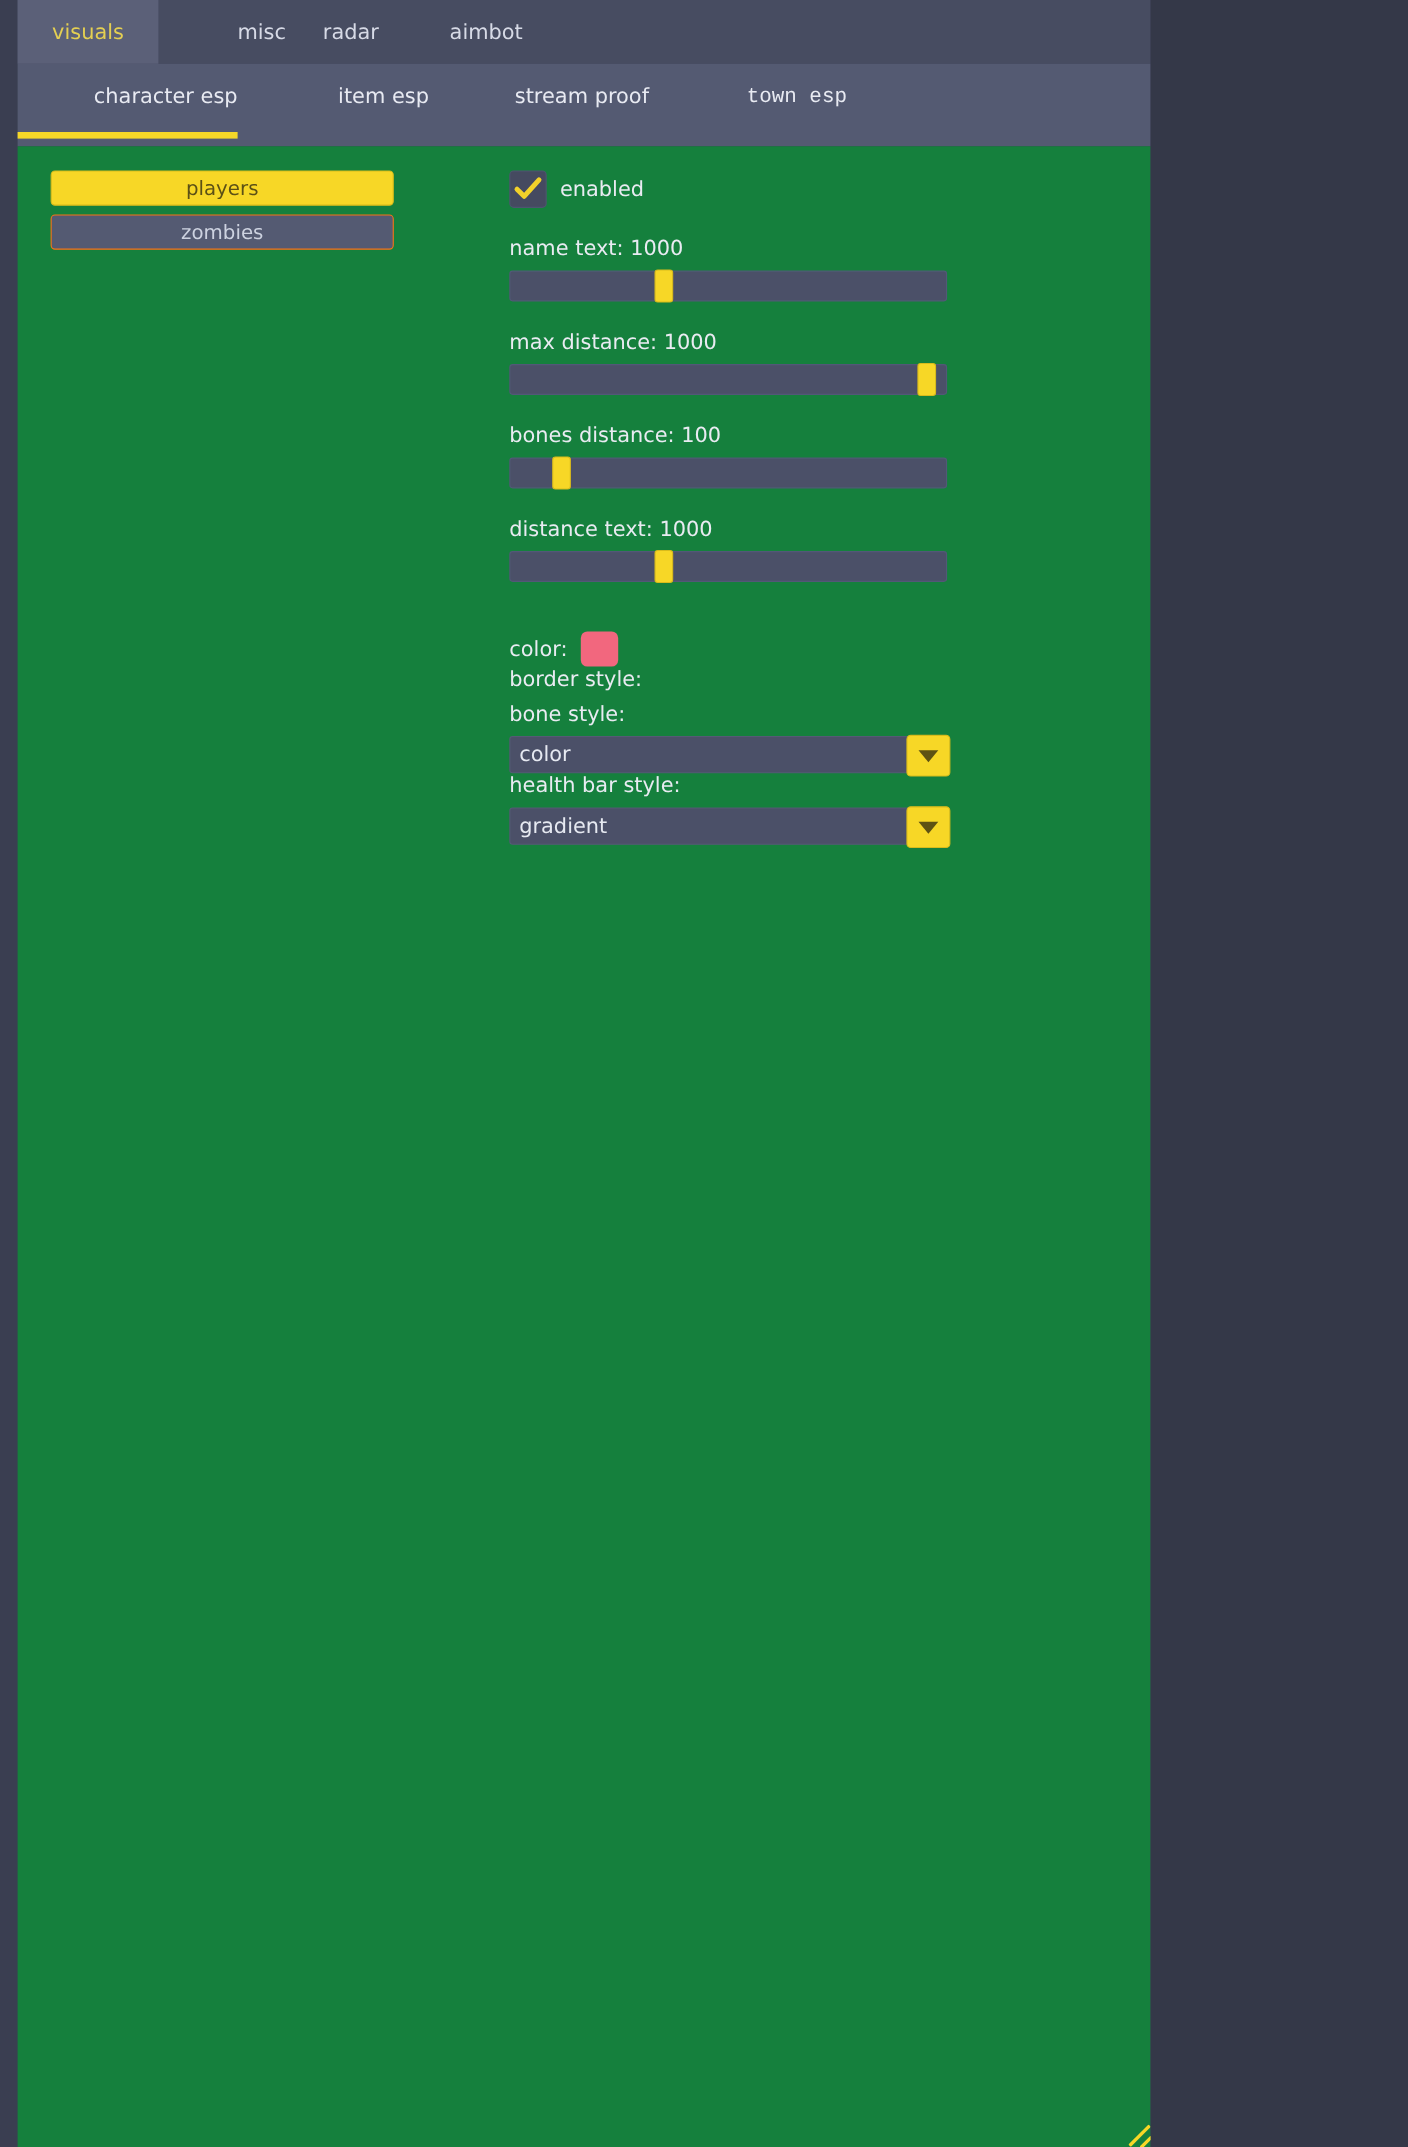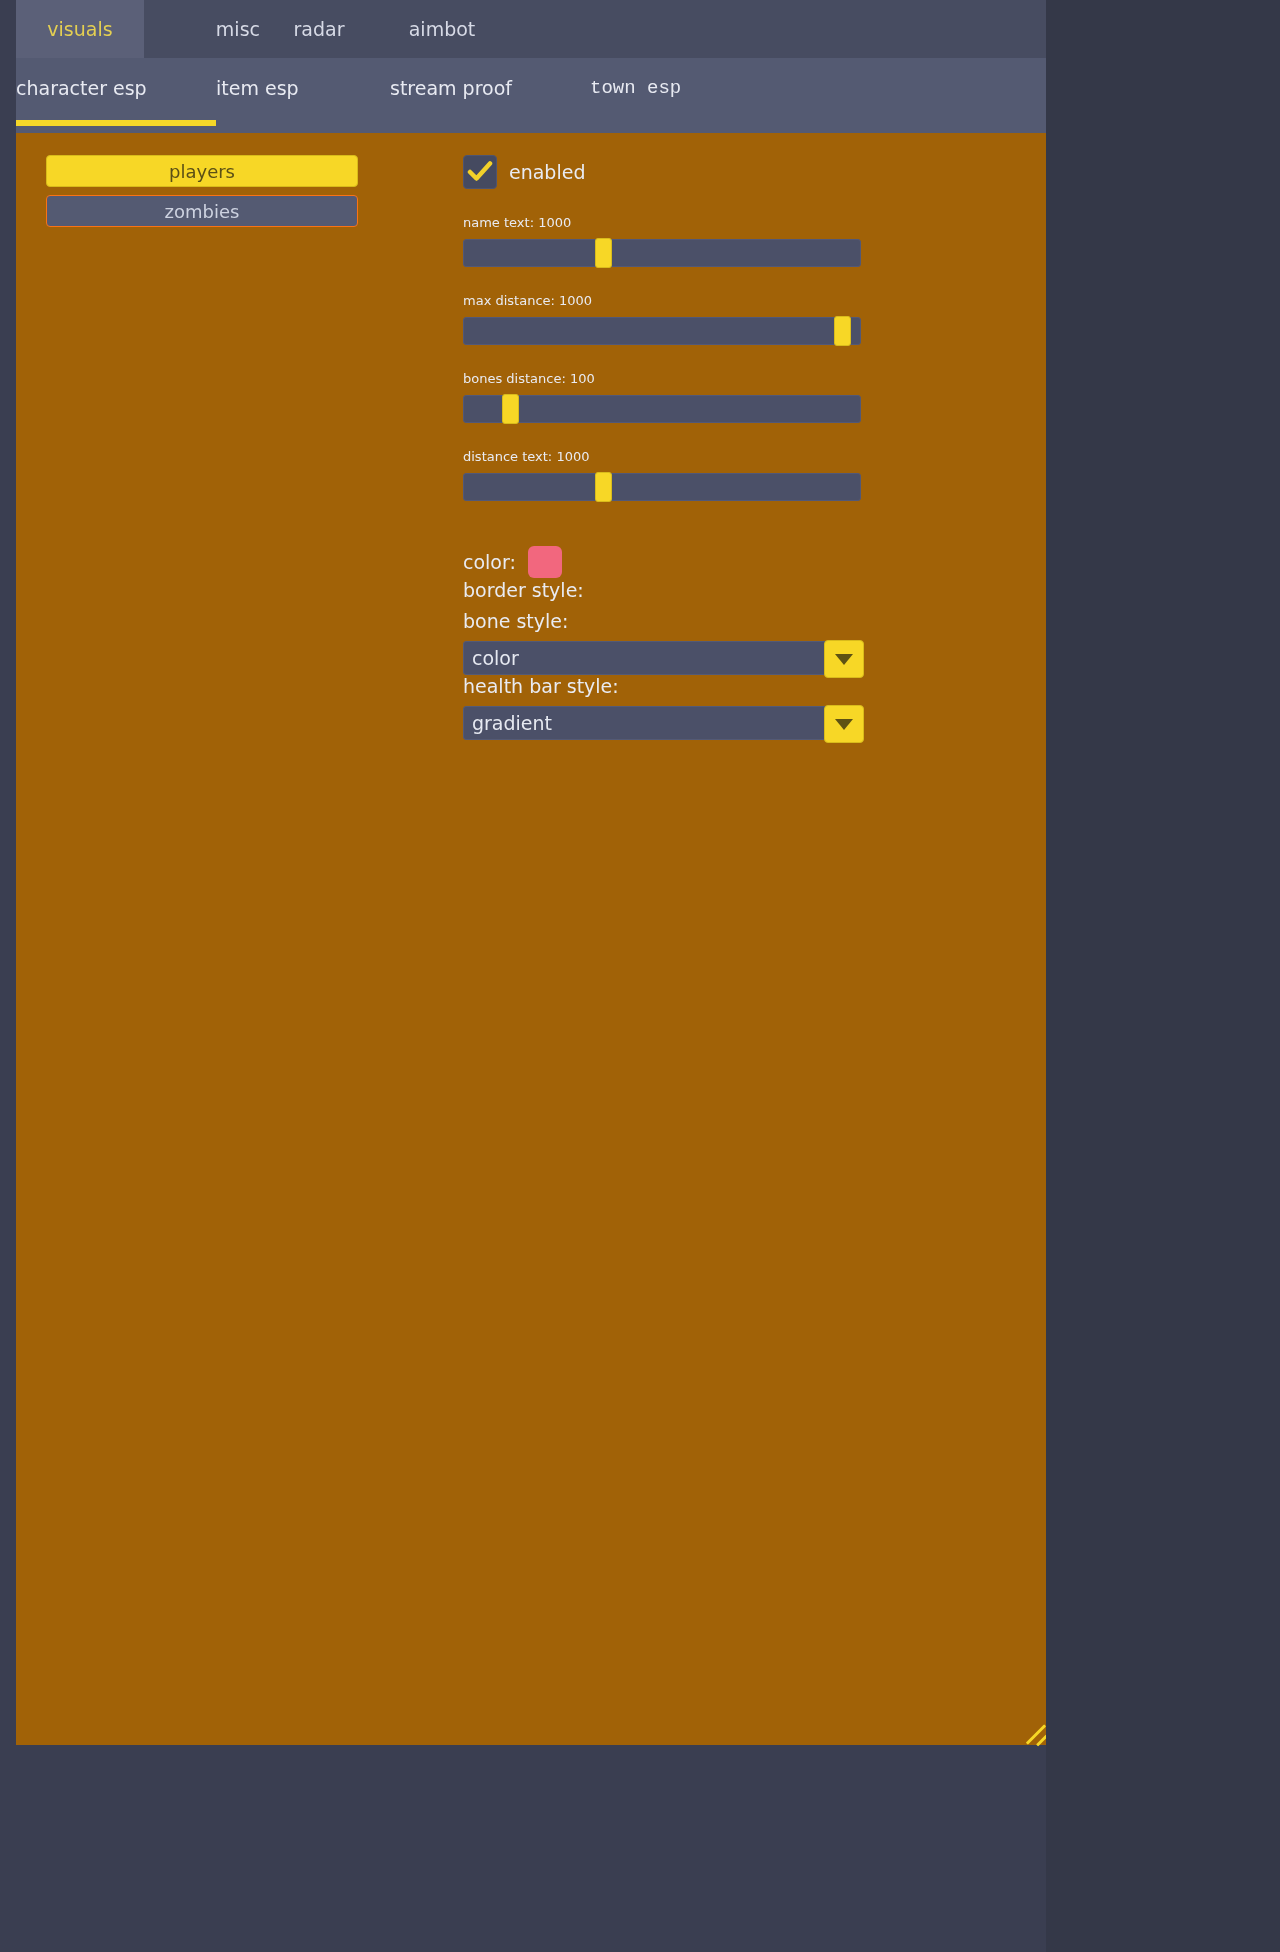--- a/index.html
+++ b/index.html
@@ -58,43 +58,43 @@
     background: #545a72;
     display: flex;
     align-items: flex-start;
   }
   .tabrow-2 .tab2 {
     height: 60px;
     display: flex;
     align-items: center;
     font-size: 19px;
     color: #e8eaf2;
-    justify-content: flex-start;
+    justify-content: flex-end;
     white-space: nowrap;
     box-sizing: border-box;
   }
   .t2-character { width: 200px; }
   .t2-item { width: 174px; }
   .t2-stream { width: 200px; }
   .t2-town { width: 180px; font-family: Liberation Mono, monospace; }
   .tab2-underline {
     position: absolute;
     left: 0;
     top: 62px;
     width: 200px;
     height: 6px;
     background: #f5d728;
   }
 
   
   .content {
     position: relative;
     width: 1030px;
-    height: 1612px;
-    background: #a16207;
+    height: 1819px;
+    background: #15803d;
   }
 
   
   .side-col {
     position: absolute;
     left: 30px;
     top: 22px;
     width: 312px;
   }
   .side-btn {
@@ -142,21 +142,21 @@
     border: 1px solid #4e5470;
     display: inline-block;
     margin-right: 12px;
     flex: 0 0 auto;
   }
   .checkbox svg { position: absolute; left: 3px; top: 4px; }
   .check-label { font-size: 19px; color: #e9ebf2; }
 
   .fld { margin-top: 26px; }
   .fld-label {
-    font-size: 13px;
+    font-size: 19px;
     color: #e9ebf2;
     margin-bottom: 9px;
     white-space: nowrap;
   }
   .slider {
     position: relative;
     width: 398px;
     height: 28px;
     background: #4b5068;
     border-radius: 3px;

